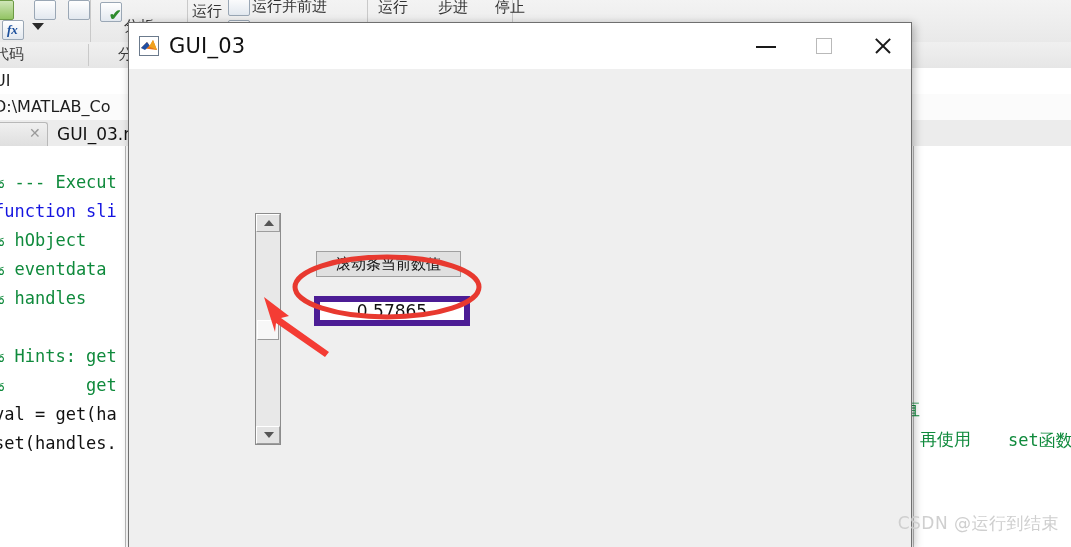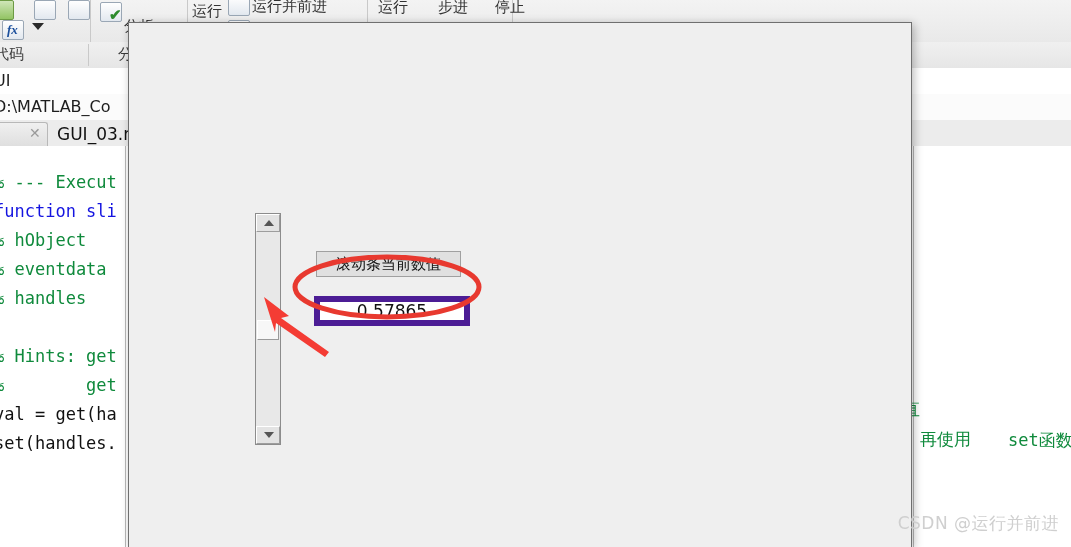--- a/index.html
+++ b/index.html
@@ -449,20 +449,41 @@
 
   <div class="editor-vrule" style="left:125px;"></div>
   <div class="editor-vrule" style="left:913px;"></div>
 
   <span class="right-note green" style="left:903px; top:398px;">直</span>
   <span class="right-note green" style="left:920px; top:428px;">再使用</span>
   <span class="right-note mono" style="left:1008px; top:429px;">set函数</span>
 
   <div class="dialog">
 
+    <div class="dialog-titlebar">
+      <div class="dialog-icon">
+        <svg width="18" height="18" viewBox="0 0 18 18" aria-hidden="true">
+          <rect x="0" y="0" width="18" height="18" fill="#ffffff"></rect>
+          <path d="M1 11 L7 5 L10 9 L13 3 L17 13 Z" fill="#e8731c"></path>
+          <path d="M1 11 L7 5 L9.5 8.5 L5 13 Z" fill="#1f4fa3"></path>
+          <path d="M9 9.5 L13 3 L17 13 Z" fill="#f0a21e"></path>
+        </svg>
+      </div>
+      <span class="dialog-title">GUI_03</span>
+
+      <button class="win-btn win-min">
+        <span class="glyph-min"></span>
+      </button>
+      <button class="win-btn win-max">
+        <span class="glyph-max"></span>
+      </button>
+      <button class="win-btn win-close">
+        <span class="glyph-close"></span>
+      </button>
+    </div>
 
     <div class="dialog-body">
 
       <div class="slider">
         <div class="slider-arrow-btn slider-arrow-top">
           <span class="tri-up"></span>
         </div>
         <div class="slider-track">
           <div class="slider-thumb"></div>
         </div>
@@ -477,15 +498,15 @@
     </div>
   </div>
 
   <svg class="annot-layer" width="1071" height="547" viewBox="0 0 1071 547">
     <ellipse cx="387" cy="287" rx="92" ry="30" fill="none" stroke="#e8392f" stroke-width="5"></ellipse>
     <g>
       <path d="M264,297 L289,316 L281,318 L329,352 L325,357 L276,323 L275,332 Z" fill="#f43c34"></path>
     </g>
   </svg>
 
-  <div class="watermark">CSDN @运行并前进</div>
+  <div class="watermark">CSDN @运行到结束</div>
 
 </div>
 
 </body></html>

